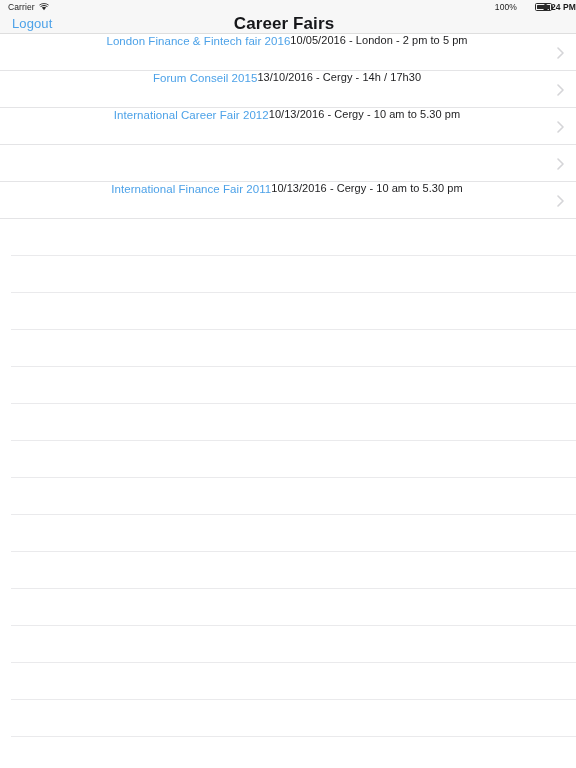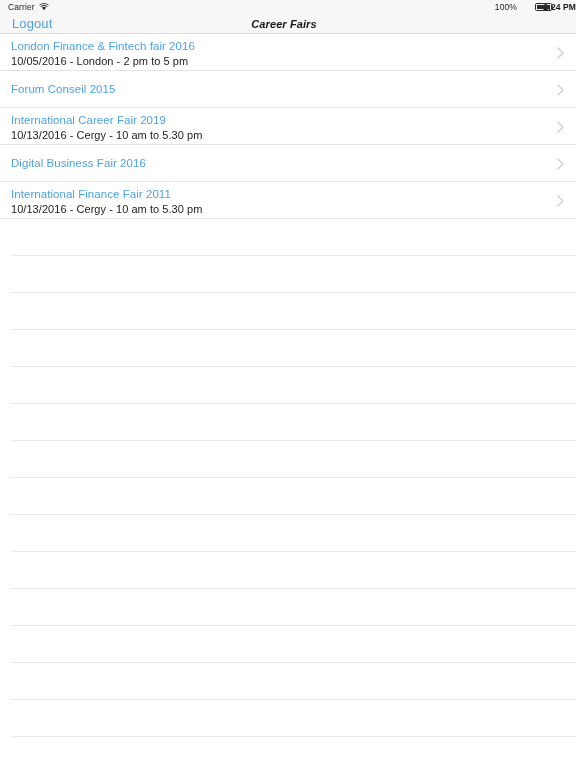--- a/index.html
+++ b/index.html
@@ -100,42 +100,40 @@
     background: none;
     border: none;
     font-family: inherit;
     cursor: pointer;
     padding: 0;
   }
   .nav-title {
     position: absolute;
     left: 0; right: 8px;
     text-align: center;
-    font-size: 11px;
+    font-size: 17px;
     font-weight: bold;
     color: #16171a;
     letter-spacing: 0.1px;
     pointer-events: none;
-    font-style: italic;
   }
 
   
   .table-view {
     background: #ffffff;
     width: 100%;
   }
   .cell {
     position: relative;
     height: 37px;
     background: #ffffff;
     cursor: pointer;
     display: flex;
-    flex-direction: column;
     justify-content: center;
-    padding-left: 11px;
+    padding-left: 28px;
     padding-right: 30px;
   }
   .cell::after {
     content: "";
     position: absolute;
     left: 0;
     right: 0;
     bottom: 0;
     height: 0.7px;
     background: #e4e4e6;
@@ -208,33 +206,33 @@
   <div class="table-view" id="table-view">
       <div class="cell">
         <div class="cell-title">London Finance &amp; Fintech fair 2016</div>
         <div class="cell-subtitle">10/05/2016 - London - 2 pm to 5 pm</div>
         <svg class="chevron" width="7" height="12" viewBox="0 0 7 12">
           <path d="M1 1 L6 6 L1 11" stroke="#d5d5d8" stroke-width="1.6" fill="none" stroke-linecap="round" stroke-linejoin="round"></path>
         </svg>
       </div>
       <div class="cell">
         <div class="cell-title">Forum Conseil 2015</div>
-        <svg class="chevron" width="7" height="12" viewBox="0 0 7 12">
-          <path d="M1 1 L6 6 L1 11" stroke="#d5d5d8" stroke-width="1.6" fill="none" stroke-linecap="round" stroke-linejoin="round"></path>
-        </svg>
-      </div>
-      <div class="cell">
-        <div class="cell-title">International Career Fair 2019</div>
+        <div class="cell-subtitle">13/10/2016 - Cergy - 14h / 17h30</div>
+        <svg class="chevron" width="7" height="12" viewBox="0 0 7 12">
+          <path d="M1 1 L6 6 L1 11" stroke="#d5d5d8" stroke-width="1.6" fill="none" stroke-linecap="round" stroke-linejoin="round"></path>
+        </svg>
+      </div>
+      <div class="cell">
+        <div class="cell-title">International Career Fair 2012</div>
         <div class="cell-subtitle">10/13/2016 - Cergy - 10 am to 5.30 pm</div>
         <svg class="chevron" width="7" height="12" viewBox="0 0 7 12">
           <path d="M1 1 L6 6 L1 11" stroke="#d5d5d8" stroke-width="1.6" fill="none" stroke-linecap="round" stroke-linejoin="round"></path>
         </svg>
       </div>
       <div class="cell">
-        <div class="cell-title">Digital Business Fair 2016</div>
         <svg class="chevron" width="7" height="12" viewBox="0 0 7 12">
           <path d="M1 1 L6 6 L1 11" stroke="#d5d5d8" stroke-width="1.6" fill="none" stroke-linecap="round" stroke-linejoin="round"></path>
         </svg>
       </div>
       <div class="cell">
         <div class="cell-title">International Finance Fair 2011</div>
         <div class="cell-subtitle">10/13/2016 - Cergy - 10 am to 5.30 pm</div>
         <svg class="chevron" width="7" height="12" viewBox="0 0 7 12">
           <path d="M1 1 L6 6 L1 11" stroke="#d5d5d8" stroke-width="1.6" fill="none" stroke-linecap="round" stroke-linejoin="round"></path>
         </svg>

